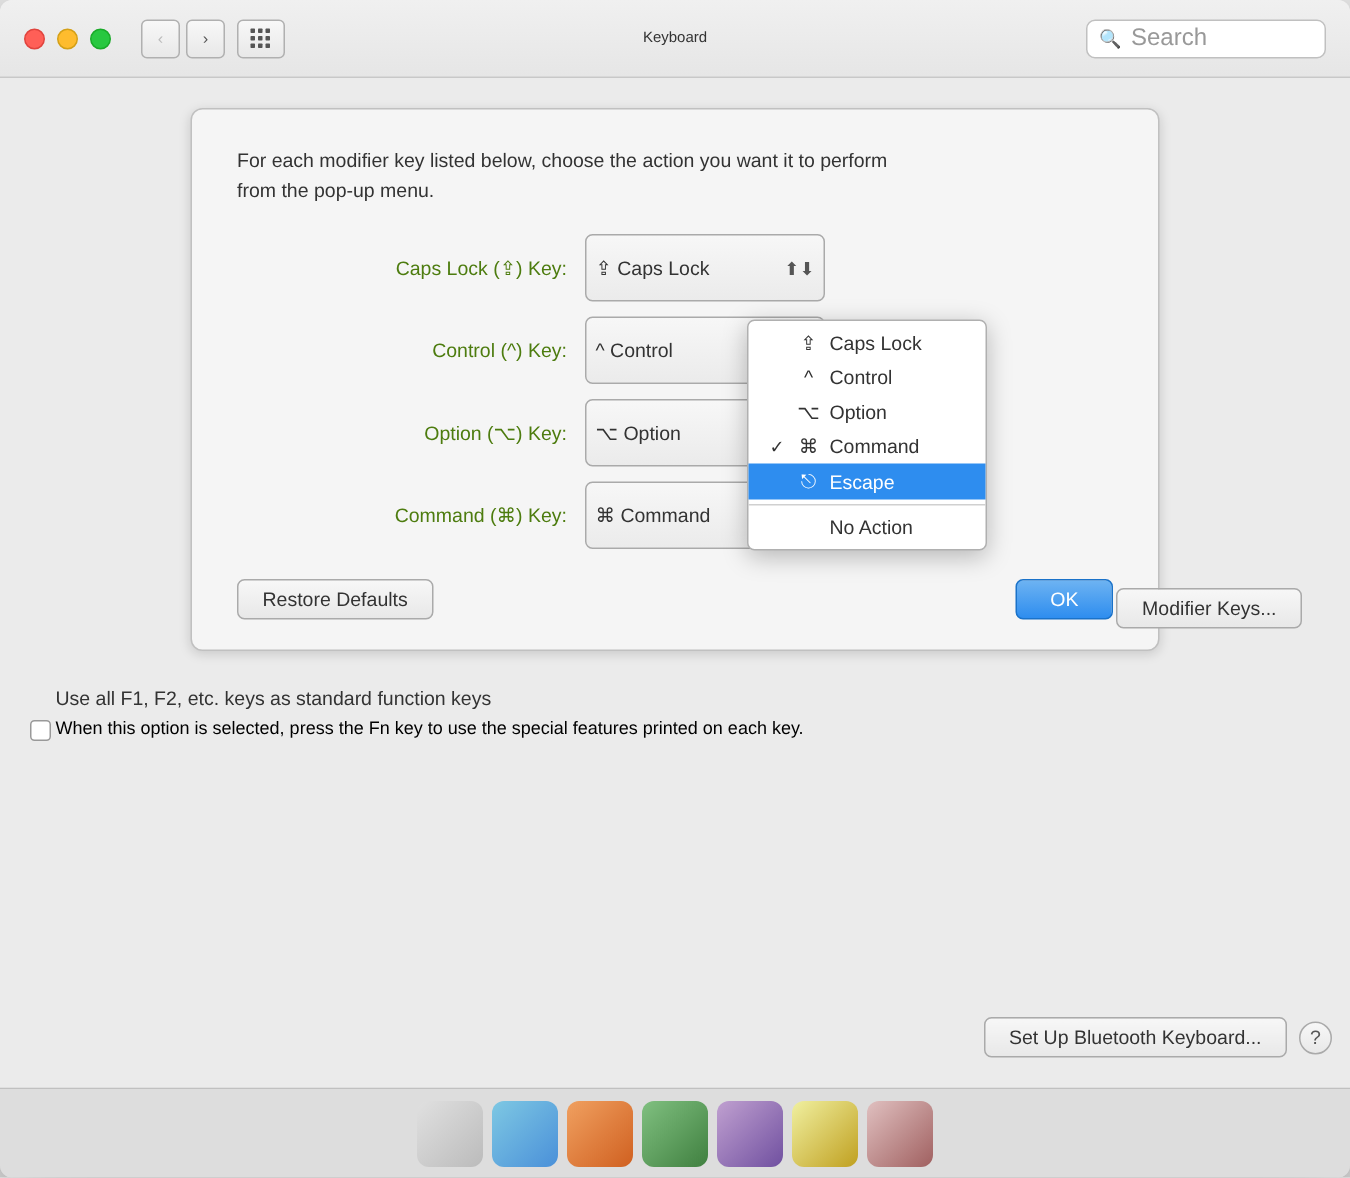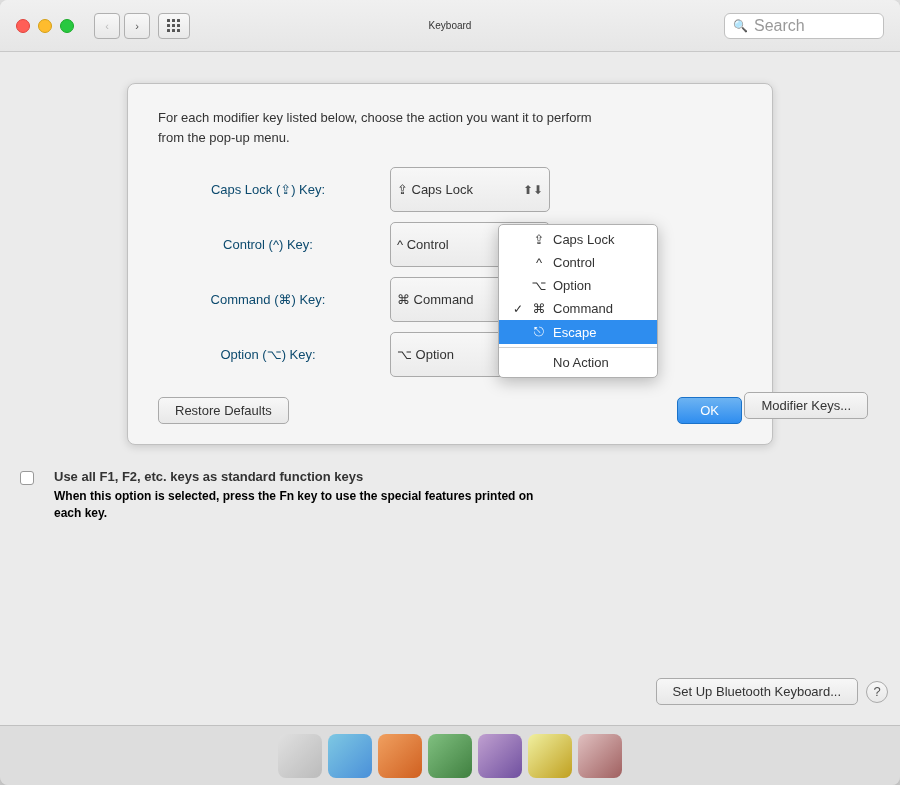--- a/index.html
+++ b/index.html
@@ -141,21 +141,21 @@
       padding: 20px;
     }
 
     
     .dialog-panel {
       background: #f5f5f5;
       border: 1px solid #c0c0c0;
       border-radius: 8px;
       padding: 24px 30px 20px;
       width: 646px;
-      margin: 11px auto;
+      margin: 0 auto;
       box-shadow: 0 2px 8px rgba(0,0,0,0.15);
       position: relative;
     }
 
     .dialog-description {
       font-size: 13px;
       color: #333;
       line-height: 1.5;
       margin-bottom: 20px;
       max-width: 460px;
@@ -163,22 +163,22 @@
 
     .modifier-row {
       display: flex;
       align-items: center;
       margin-bottom: 10px;
       justify-content: flex-start;
     }
 
     .modifier-label {
       font-size: 13px;
-      color: #0c4a6e;
-      text-align: center;
+      color: #4d7c0f;
+      text-align: right;
       width: 220px;
       margin-right: 12px;
       flex-shrink: 0;
     }
 
     .modifier-select {
       display: flex;
       align-items: center;
       background: linear-gradient(to bottom, #f7f7f7, #ebebeb);
       border: 1px solid #aaa;
@@ -278,23 +278,22 @@
       margin: 3px 0;
     }
 
     
     .bottom-section {
       margin-top: 24px;
     }
 
     .fn-keys-row {
       display: flex;
-      align-items: flex-start;
-      gap: 20px;
-      font-weight: bold;
+      align-items: flex-end;
+      gap: 3px;
     }
 
     .checkbox {
       width: 14px;
       height: 14px;
       border: 1px solid #999;
       border-radius: 3px;
       background: #fff;
       margin-top: 2px;
       flex-shrink: 0;
@@ -434,31 +433,31 @@
 
       <div class="modifier-row">
         <span class="modifier-label">Control (^) Key:</span>
         <div class="modifier-select">
           <span class="modifier-select-value">^ Control</span>
           <span class="select-arrows">⬆⬇</span>
         </div>
       </div>
 
       <div class="modifier-row">
+        <span class="modifier-label">Option (⌥) Key:</span>
+        <div class="modifier-select">
+          <span class="modifier-select-value">⌥ Option</span>
+          <span class="select-arrows">⬆⬇</span>
+        </div>
+      </div>
+
+      <div class="modifier-row">
         <span class="modifier-label">Command (⌘) Key:</span>
         <div class="modifier-select">
           <span class="modifier-select-value">⌘ Command</span>
-          <span class="select-arrows">⬆⬇</span>
-        </div>
-      </div>
-
-      <div class="modifier-row">
-        <span class="modifier-label">Option (⌥) Key:</span>
-        <div class="modifier-select">
-          <span class="modifier-select-value">⌥ Option</span>
           <span class="select-arrows">⬆⬇</span>
         </div>
       </div>
 
       <div class="dialog-buttons">
         <button class="btn-restore">Restore Defaults</button>
         <div style="flex:1"></div>
         <button class="btn-ok">OK</button>
       </div>
 

